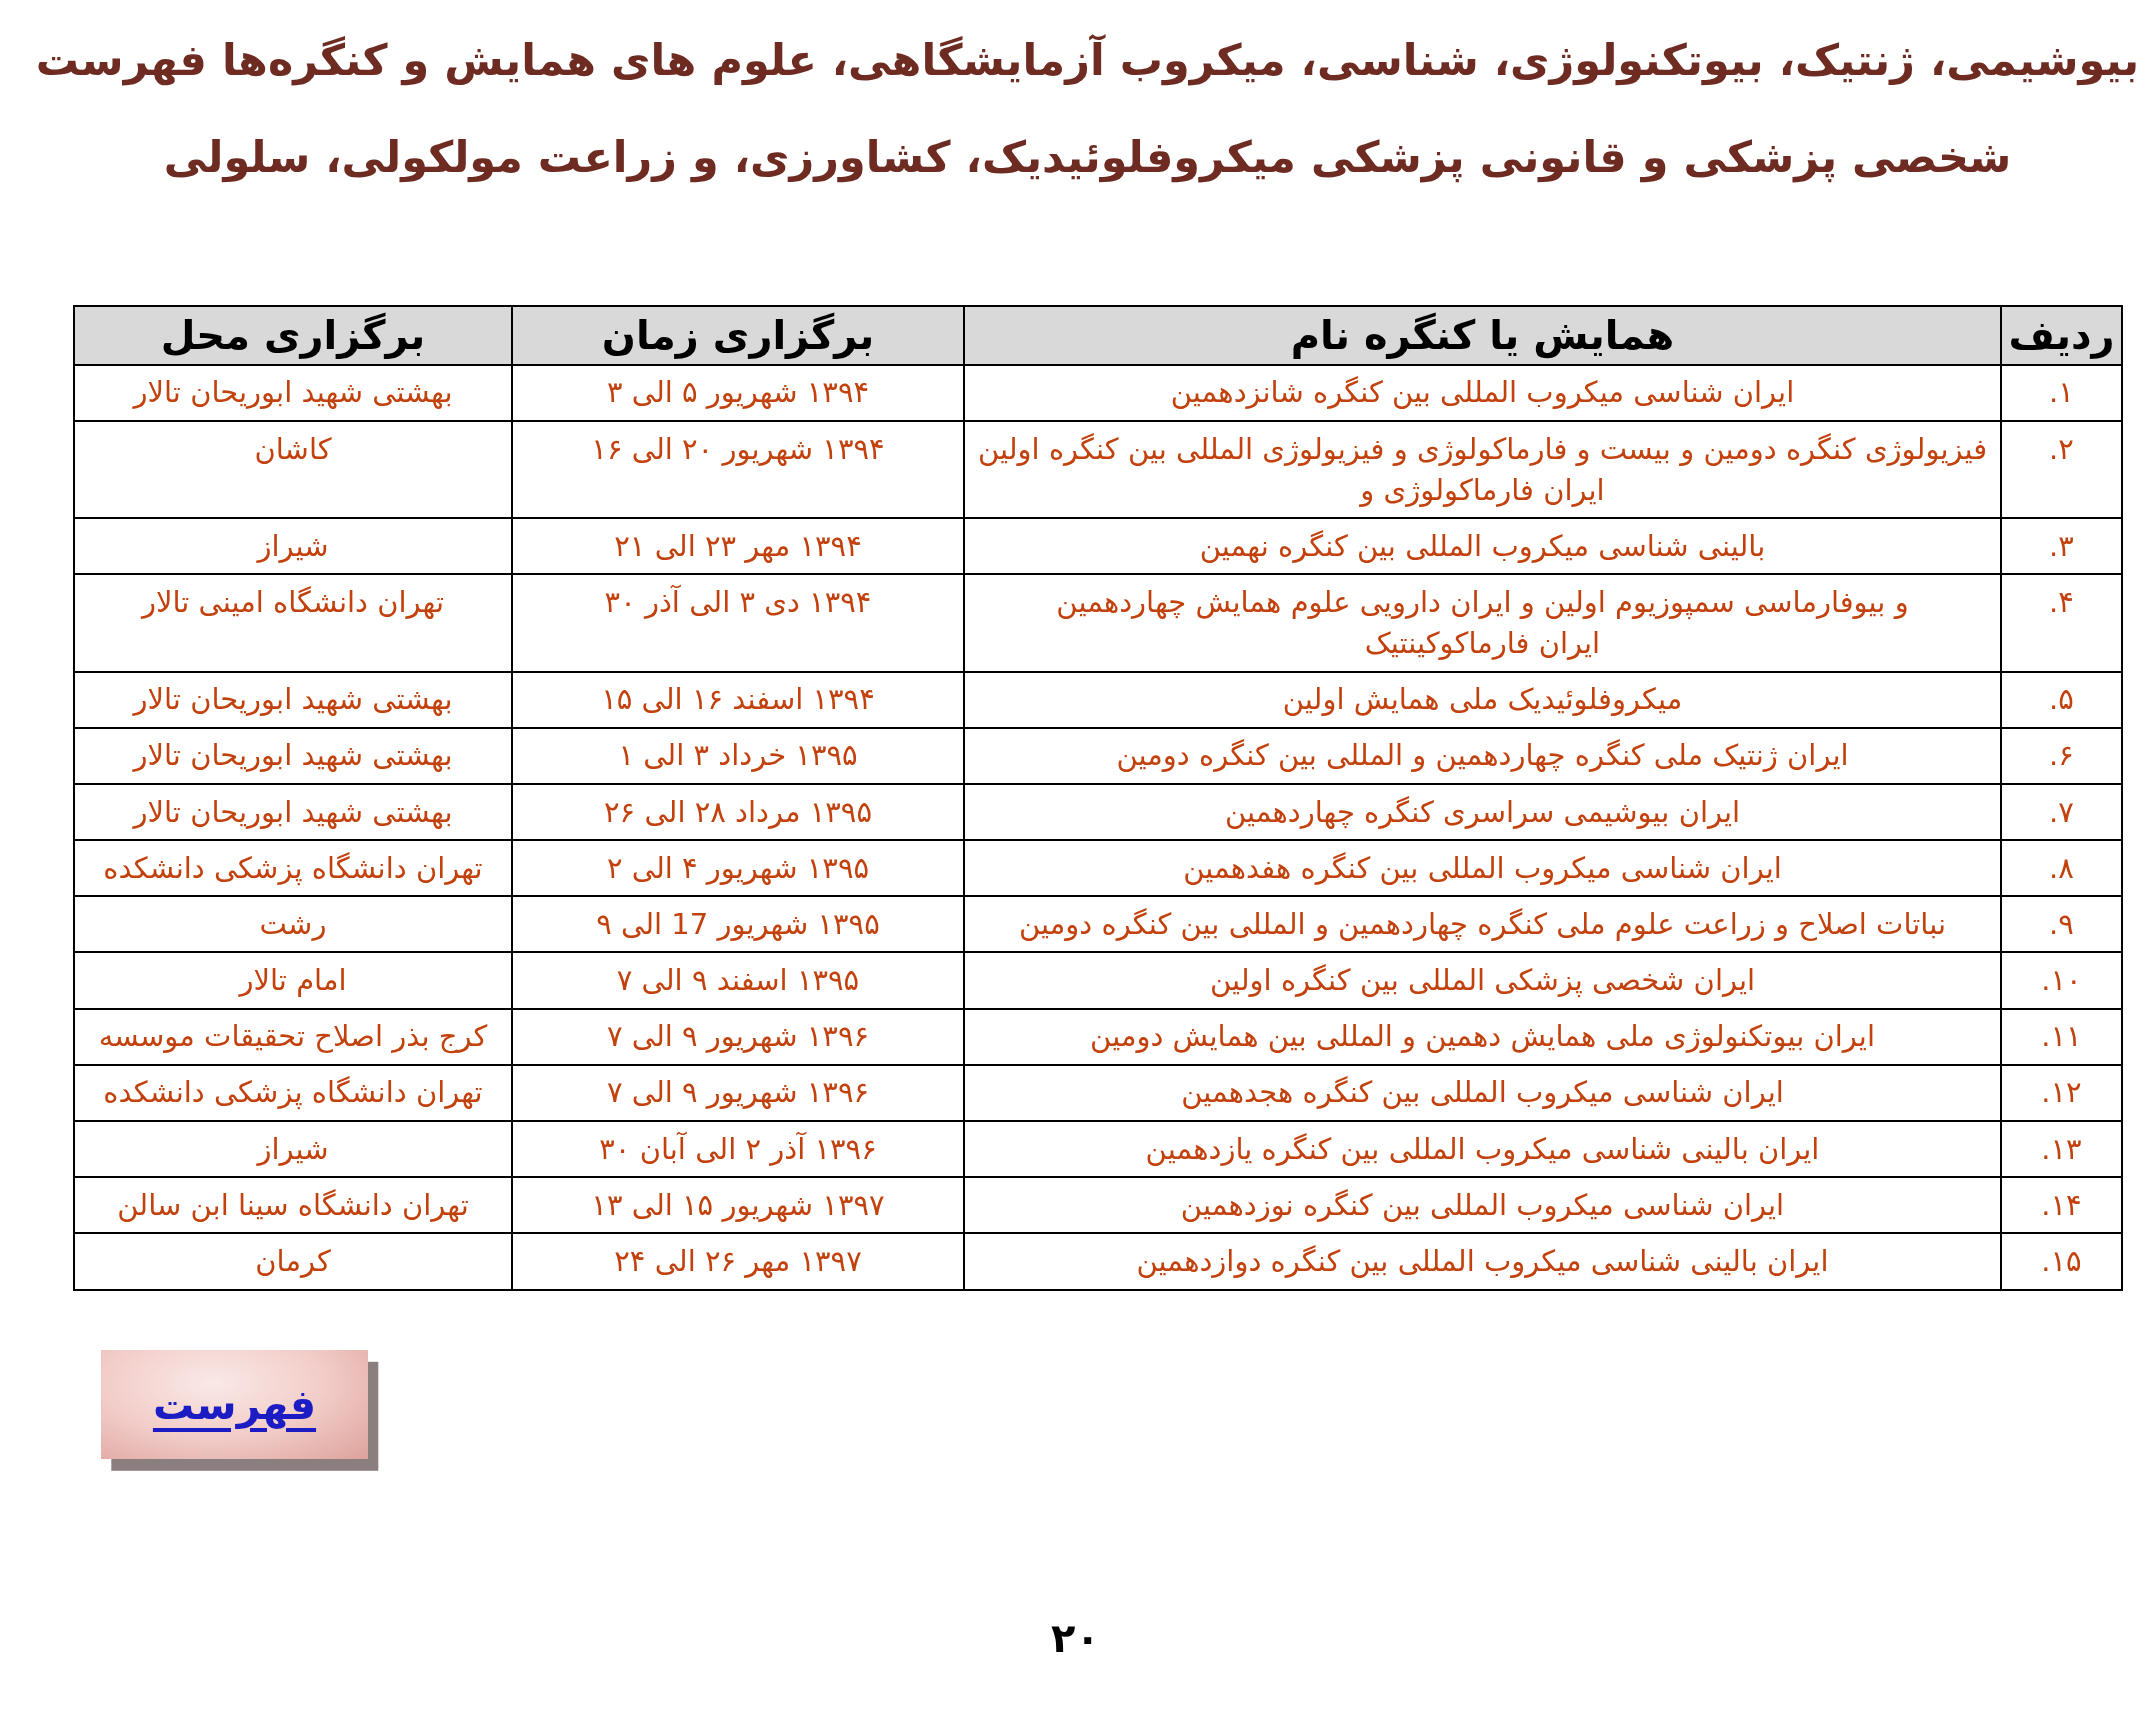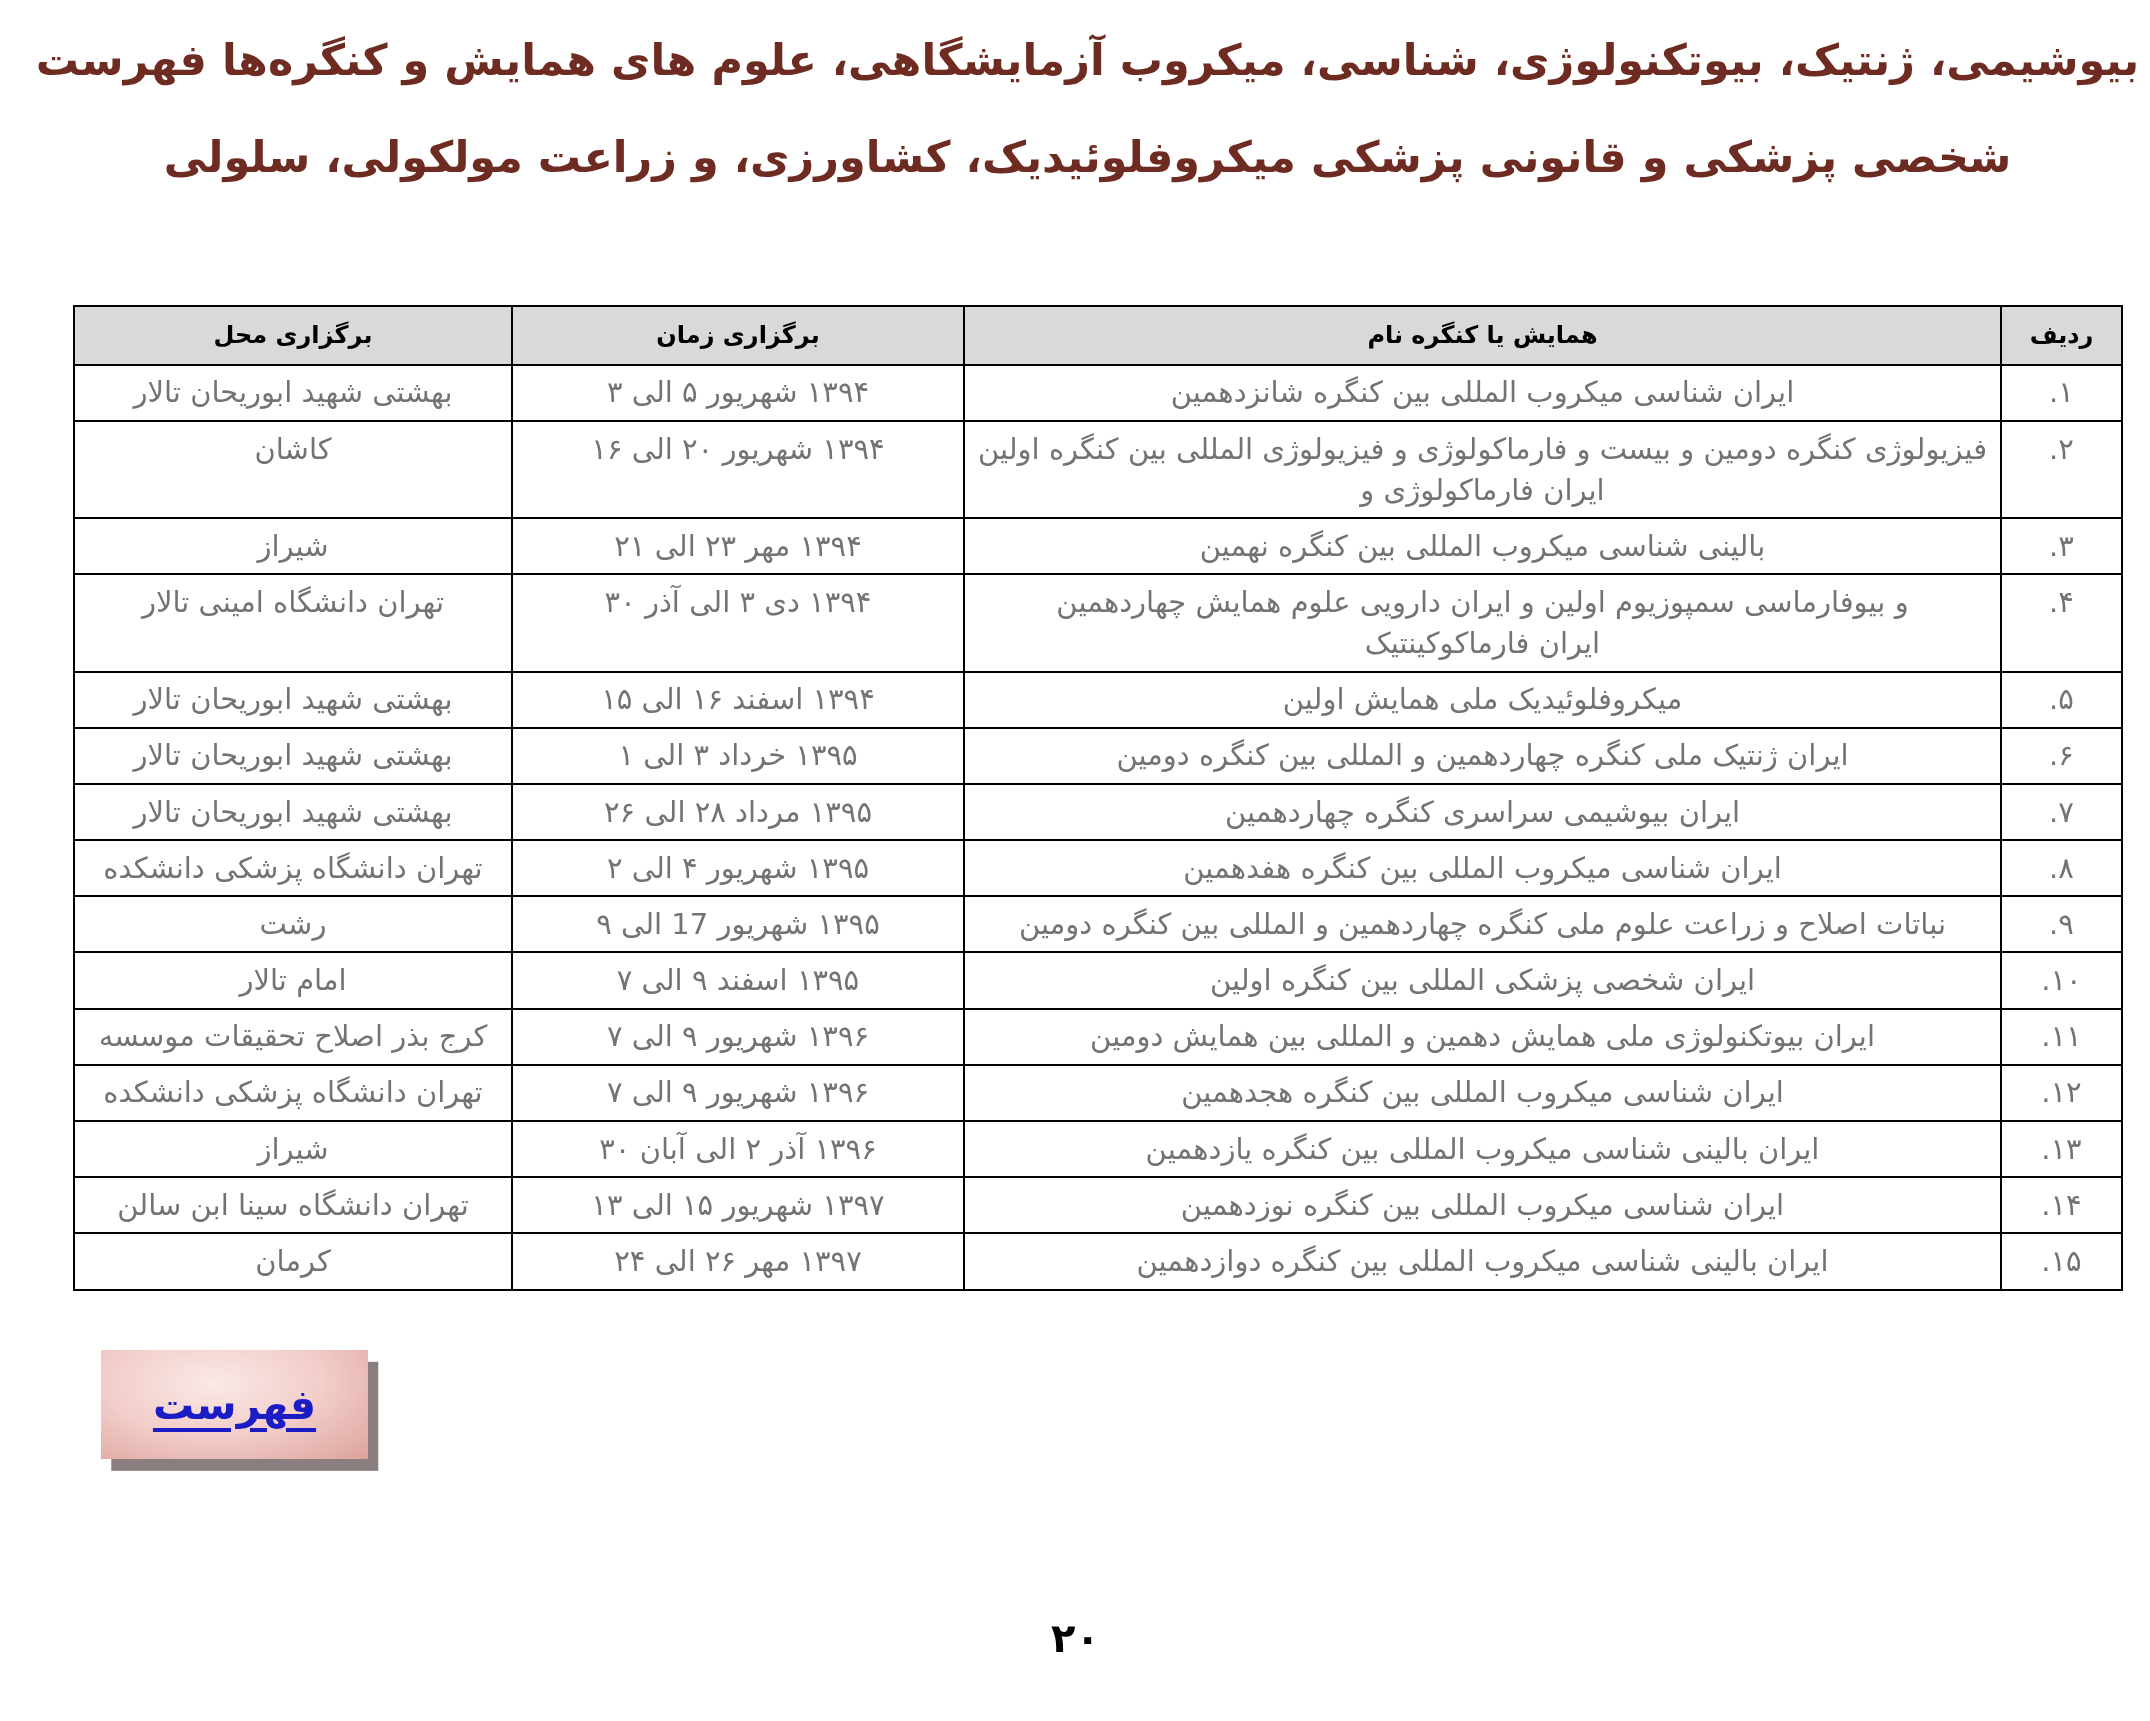--- a/index.html
+++ b/index.html
@@ -24,26 +24,26 @@
     position:absolute;left:73px;top:305px;
     width:2049px;table-layout:fixed;
     border-collapse:collapse;direction:ltr;
   }
   .congress-table th,.congress-table td{
     border:solid #000;border-width:2.9px 2.2px;
     overflow:hidden;
   }
   .congress-table thead th{
     background:var(--header-bg,#d9d9d9);
-    font-size:24px;font-weight:bold;color:#000;
+    font-size:40px;font-weight:bold;color:#000;
     text-align:center;vertical-align:middle;
     height:51px;padding:2.9px 5.9px;direction:ltr;
   }
   .congress-table td{
-    font-size:29px;line-height:41px;color:#737373;
+    font-size:29px;line-height:41px;color:#c2410c;
     padding:6.6px 8.8px;vertical-align:top;direction:ltr;
   }
   .c-loc{text-align:center;}
   .c-date{text-align:center;border-radius:13px;}
   .c-name{text-align:center;}
   .c-no{text-align:center;}
 
   
   .index-button{
     position:absolute;left:101px;top:1350px;width:267px;height:109px;

